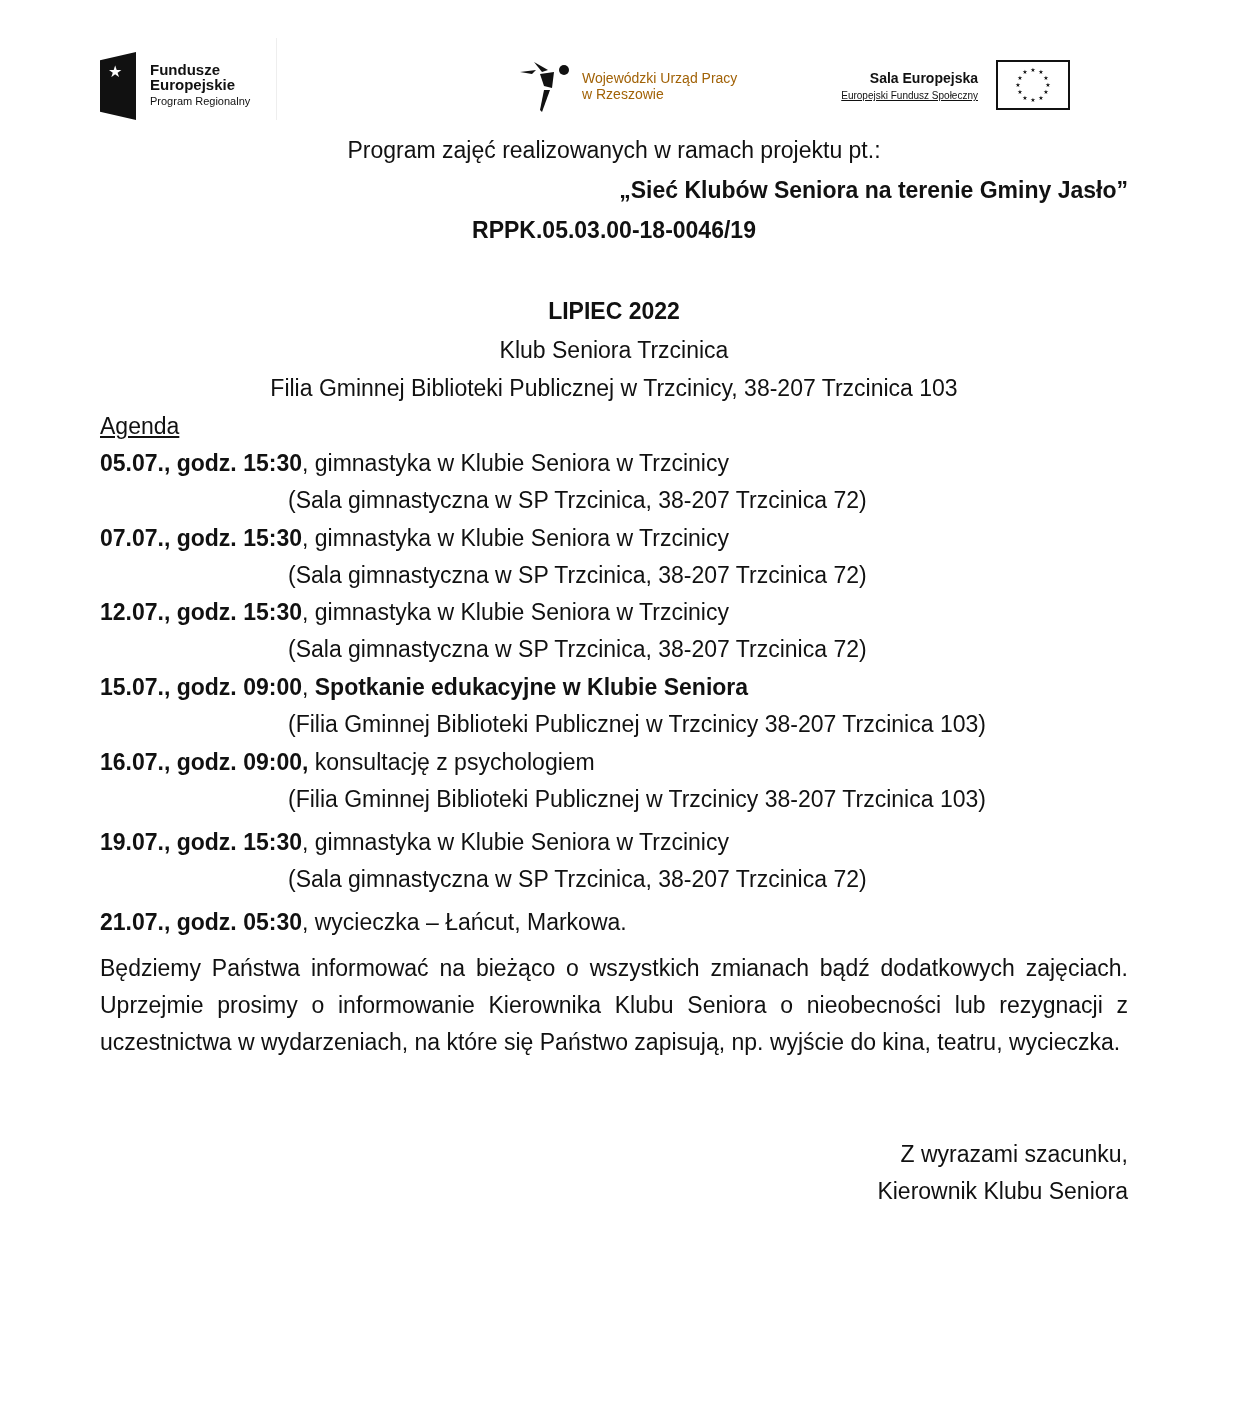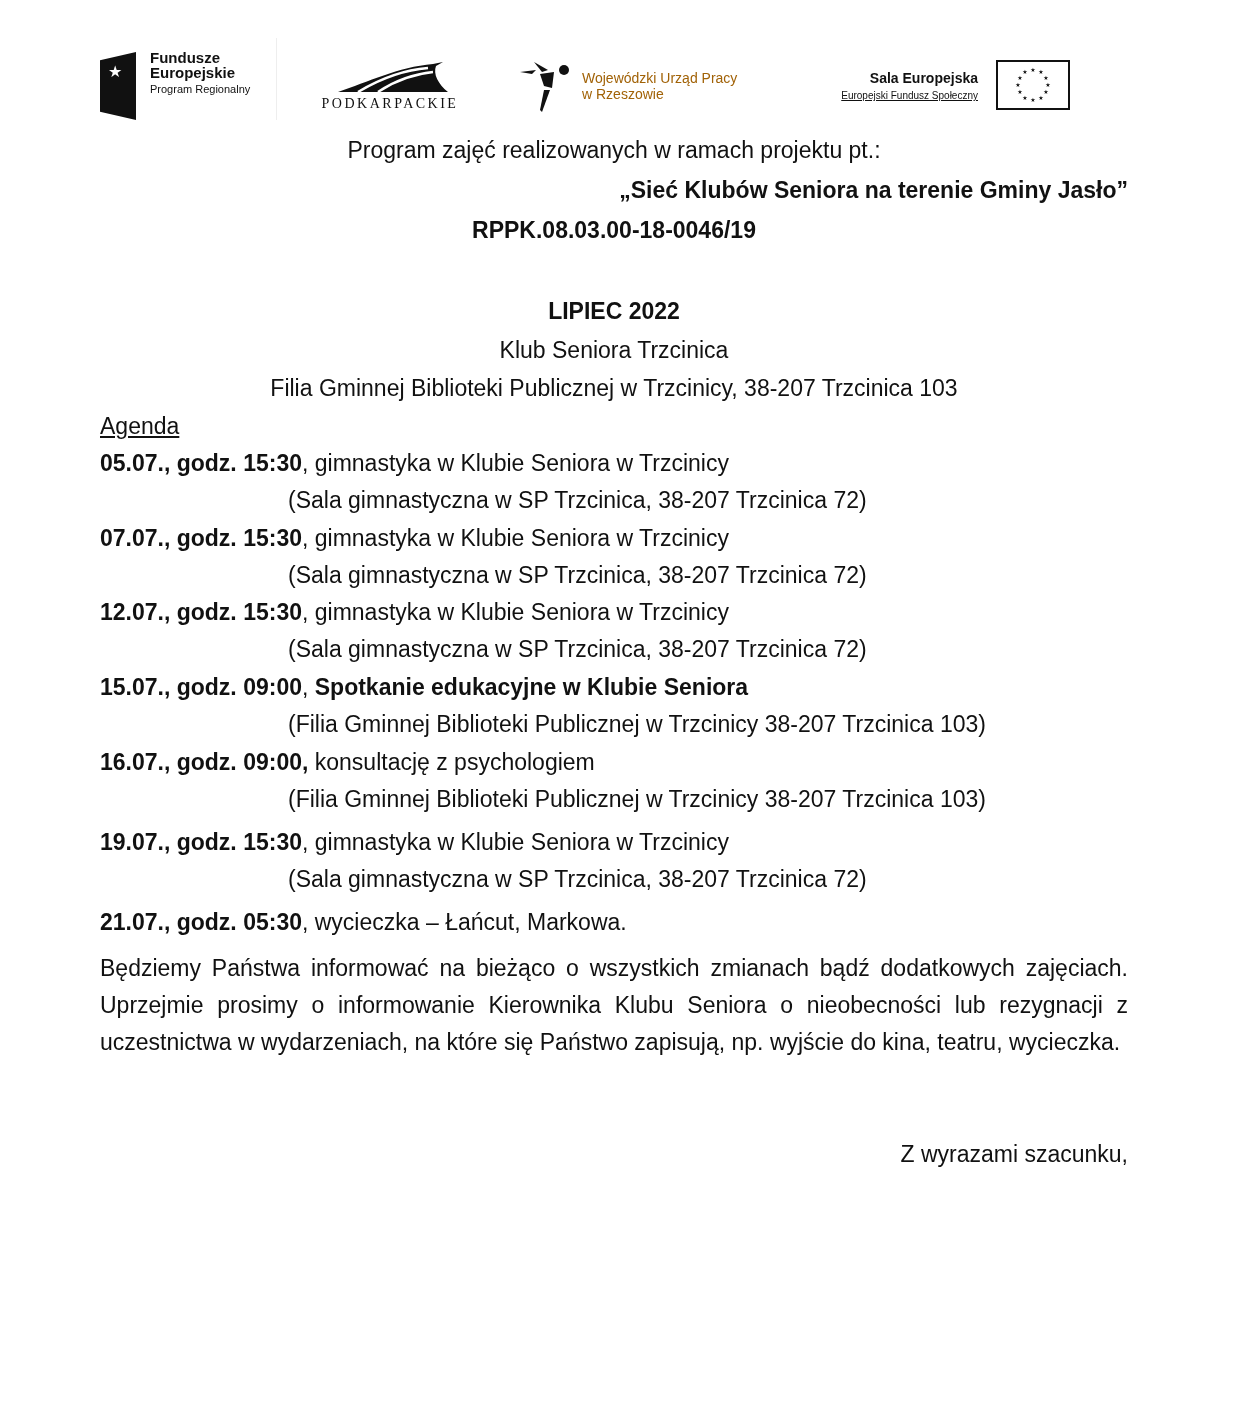--- a/index.html
+++ b/index.html
@@ -2,21 +2,21 @@
 <html><head>
 <meta charset="utf-8">
 <style>
   html, body { margin:0; padding:0; background:#ffffff; }
   body { width:1233px; height:1410px; position:relative; overflow:hidden; color:#111; font-family:"Liberation Sans", sans-serif; }
   .logos { position:absolute; top:50px; left:100px; width:970px; height:72px; }
   .logo { position:absolute; top:0; height:72px; }
   .fe { left:0; width:170px; }
   .fe-mark { position:absolute; left:0; top:2px; width:36px; height:68px; background:#111; clip-path:polygon(0 12%,100% 0,100% 100%,0 88%); }
   .fe-star { position:absolute; left:8px; top:12px; color:#fff; font-size:16px; line-height:16px; }
-  .fe-text { position:absolute; left:50px; top:0; font-size:14px; line-height:15px; }
+  .fe-text { position:absolute; left:50px; top:12px; font-size:14px; line-height:15px; }
   .fe-text .b { font-weight:bold; font-size:15px; }
   .fe-text .s { font-size:11px; margin-top:2px; }
   .sep { position:absolute; left:176px; top:-12px; width:1px; height:82px; background:#eee; }
   .pk { left:210px; width:160px; }
   .pk-wave { position:absolute; left:28px; top:12px; width:110px; height:30px; }
   .pk-text { position:absolute; left:0; top:46px; width:160px; text-align:center; font-family:"Liberation Serif", serif; font-size:14px; letter-spacing:2.5px; }
   .wup { left:418px; width:250px; }
   .wup-mark { position:absolute; left:0; top:10px; width:56px; height:54px; }
   .wup-text { position:absolute; left:64px; top:20px; font-size:14px; line-height:16px; color:#a16207; }
   .ue { left:715px; width:255px; }
@@ -50,28 +50,20 @@
     <div class="fe-mark">
         <span class="fe-star">★</span>
       </div>
     <div class="fe-text">
       <div class="b">Fundusze</div>
       <div class="b">Europejskie</div>
       <div class="s">Program Regionalny</div>
     </div>
   </div>
   <div class="sep"></div>
-  <div class="logo pk">
-    <svg class="pk-wave" viewBox="0 0 110 30">
-      <path d="M0 30 C30 20 60 5 95 2 L105 0 L98 4 C95 12 100 22 110 30 Z" fill="#111"></path>
-      <path d="M20 30 C40 18 65 8 90 6" stroke="#fff" stroke-width="2.5" fill="none"></path>
-      <path d="M40 30 C55 20 75 12 95 10" stroke="#fff" stroke-width="2.5" fill="none"></path>
-    </svg>
-    <div class="pk-text">PODKARPACKIE</div>
-  </div>
   <div class="logo wup">
     <svg class="wup-mark" viewBox="0 0 56 54">
       <path d="M2 12 L18 10 L14 14 Z" fill="#111"></path>
       <path d="M16 2 L30 10 L24 12 Z" fill="#111"></path>
       <path d="M22 14 L36 12 L34 28 L26 26 Z" fill="#111"></path>
       <path d="M26 30 L32 30 L24 52 L22 50 Z" fill="#111"></path>
       <circle cx="46" cy="10" r="5" fill="#111"></circle>
     </svg>
     <div class="wup-text">
       <div>Wojewódzki Urząd Pracy</div>
@@ -99,21 +91,21 @@
             <text x="22" y="18">★</text>
             <text x="27" y="12">★</text>
         </g>
       </svg>
     </div>
   </div>
 </div>
 
 <div class="doc center title1">Program zajęć realizowanych w ramach projektu pt.:</div>
 <div class="doc center title2">„Sieć Klubów Seniora na terenie Gminy Jasło”</div>
-<div class="doc center title3">RPPK.08.03.00-18-0046/19</div>
+<div class="doc center title3">RPPK.05.03.00-18-0046/19</div>
 <div class="doc center month">LIPIEC  2022</div>
 <div class="doc center club">Klub Seniora Trzcinica</div>
 <div class="doc center addr">Filia Gminnej Biblioteki Publicznej w Trzcinicy,  38-207 Trzcinica 103</div>
 <div class="doc agenda">Agenda</div>
 
 <div class="ev" style="top:450px">
   <span class="d">05.07., godz. 15:30</span><span>, gimnastyka w Klubie Seniora w Trzcinicy</span>
   <div class="loc">(Sala gimnastyczna w SP Trzcinica, 38-207 Trzcinica 72)</div>
 </div>
 <div class="ev" style="top:525px">
@@ -137,13 +129,14 @@
   <div class="loc">(Sala gimnastyczna w SP Trzcinica, 38-207 Trzcinica 72)</div>
 </div>
 <div class="ev" style="top:909px">
   <span class="d">21.07., godz. 05:30</span><span>, wycieczka – Łańcut, Markowa.</span>
 </div>
 
 <div class="doc para">Będziemy Państwa informować na bieżąco o wszystkich zmianach bądź dodatkowych zajęciach. Uprzejmie prosimy o informowanie Kierownika Klubu Seniora o nieobecności lub rezygnacji z uczestnictwa w wydarzeniach, na które się Państwo zapisują, np. wyjście do kina, teatru, wycieczka.</div>
 
 <div class="sign">
   <div>Z wyrazami szacunku,</div>
+  <div>Kierownik Klubu Seniora</div>
 </div>
 
 </body></html>

